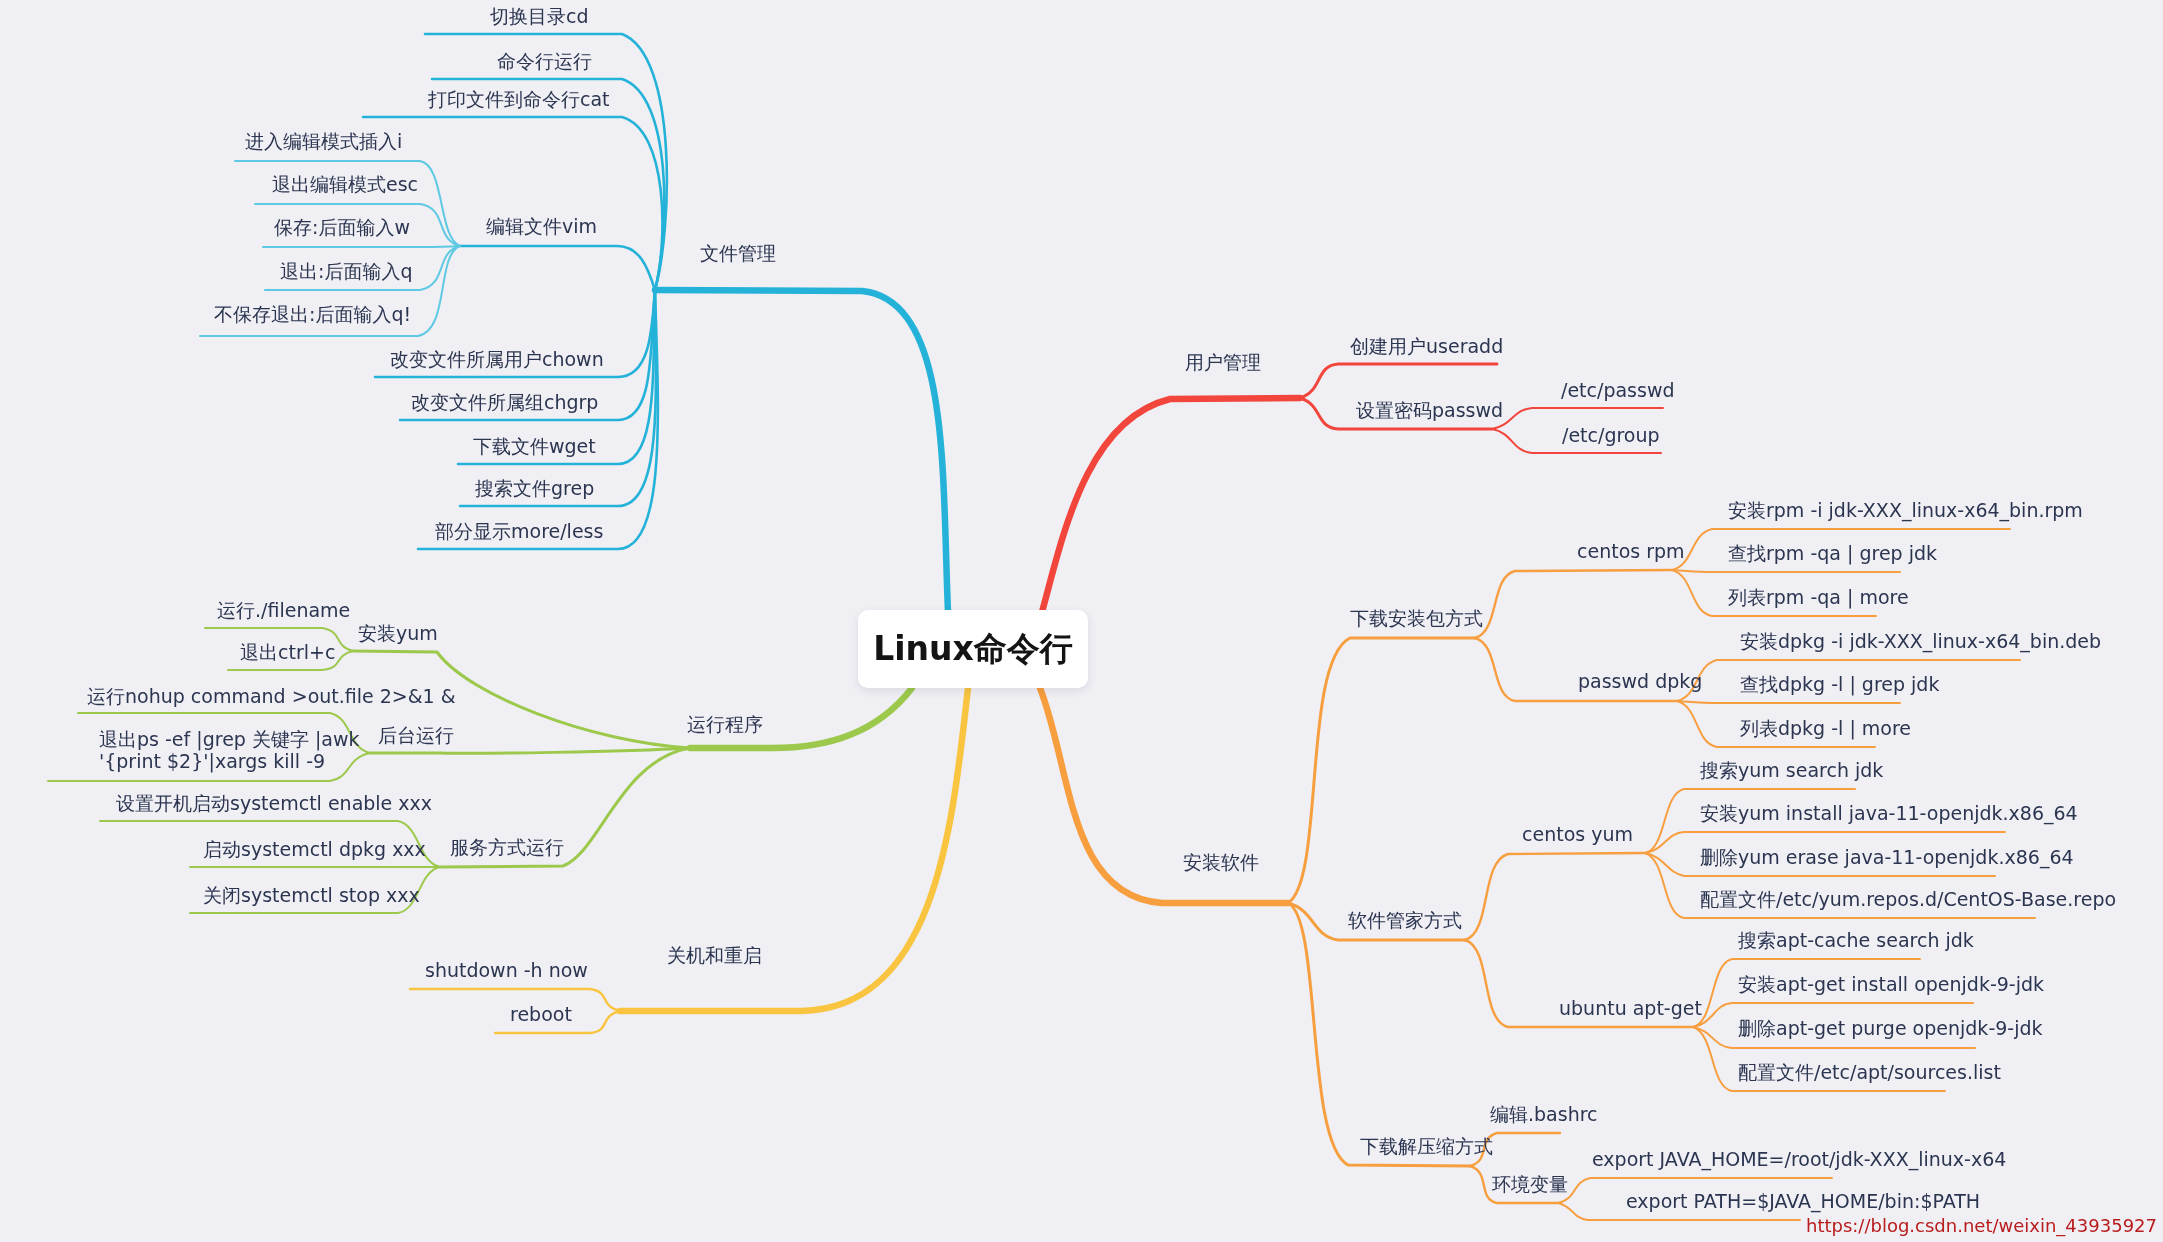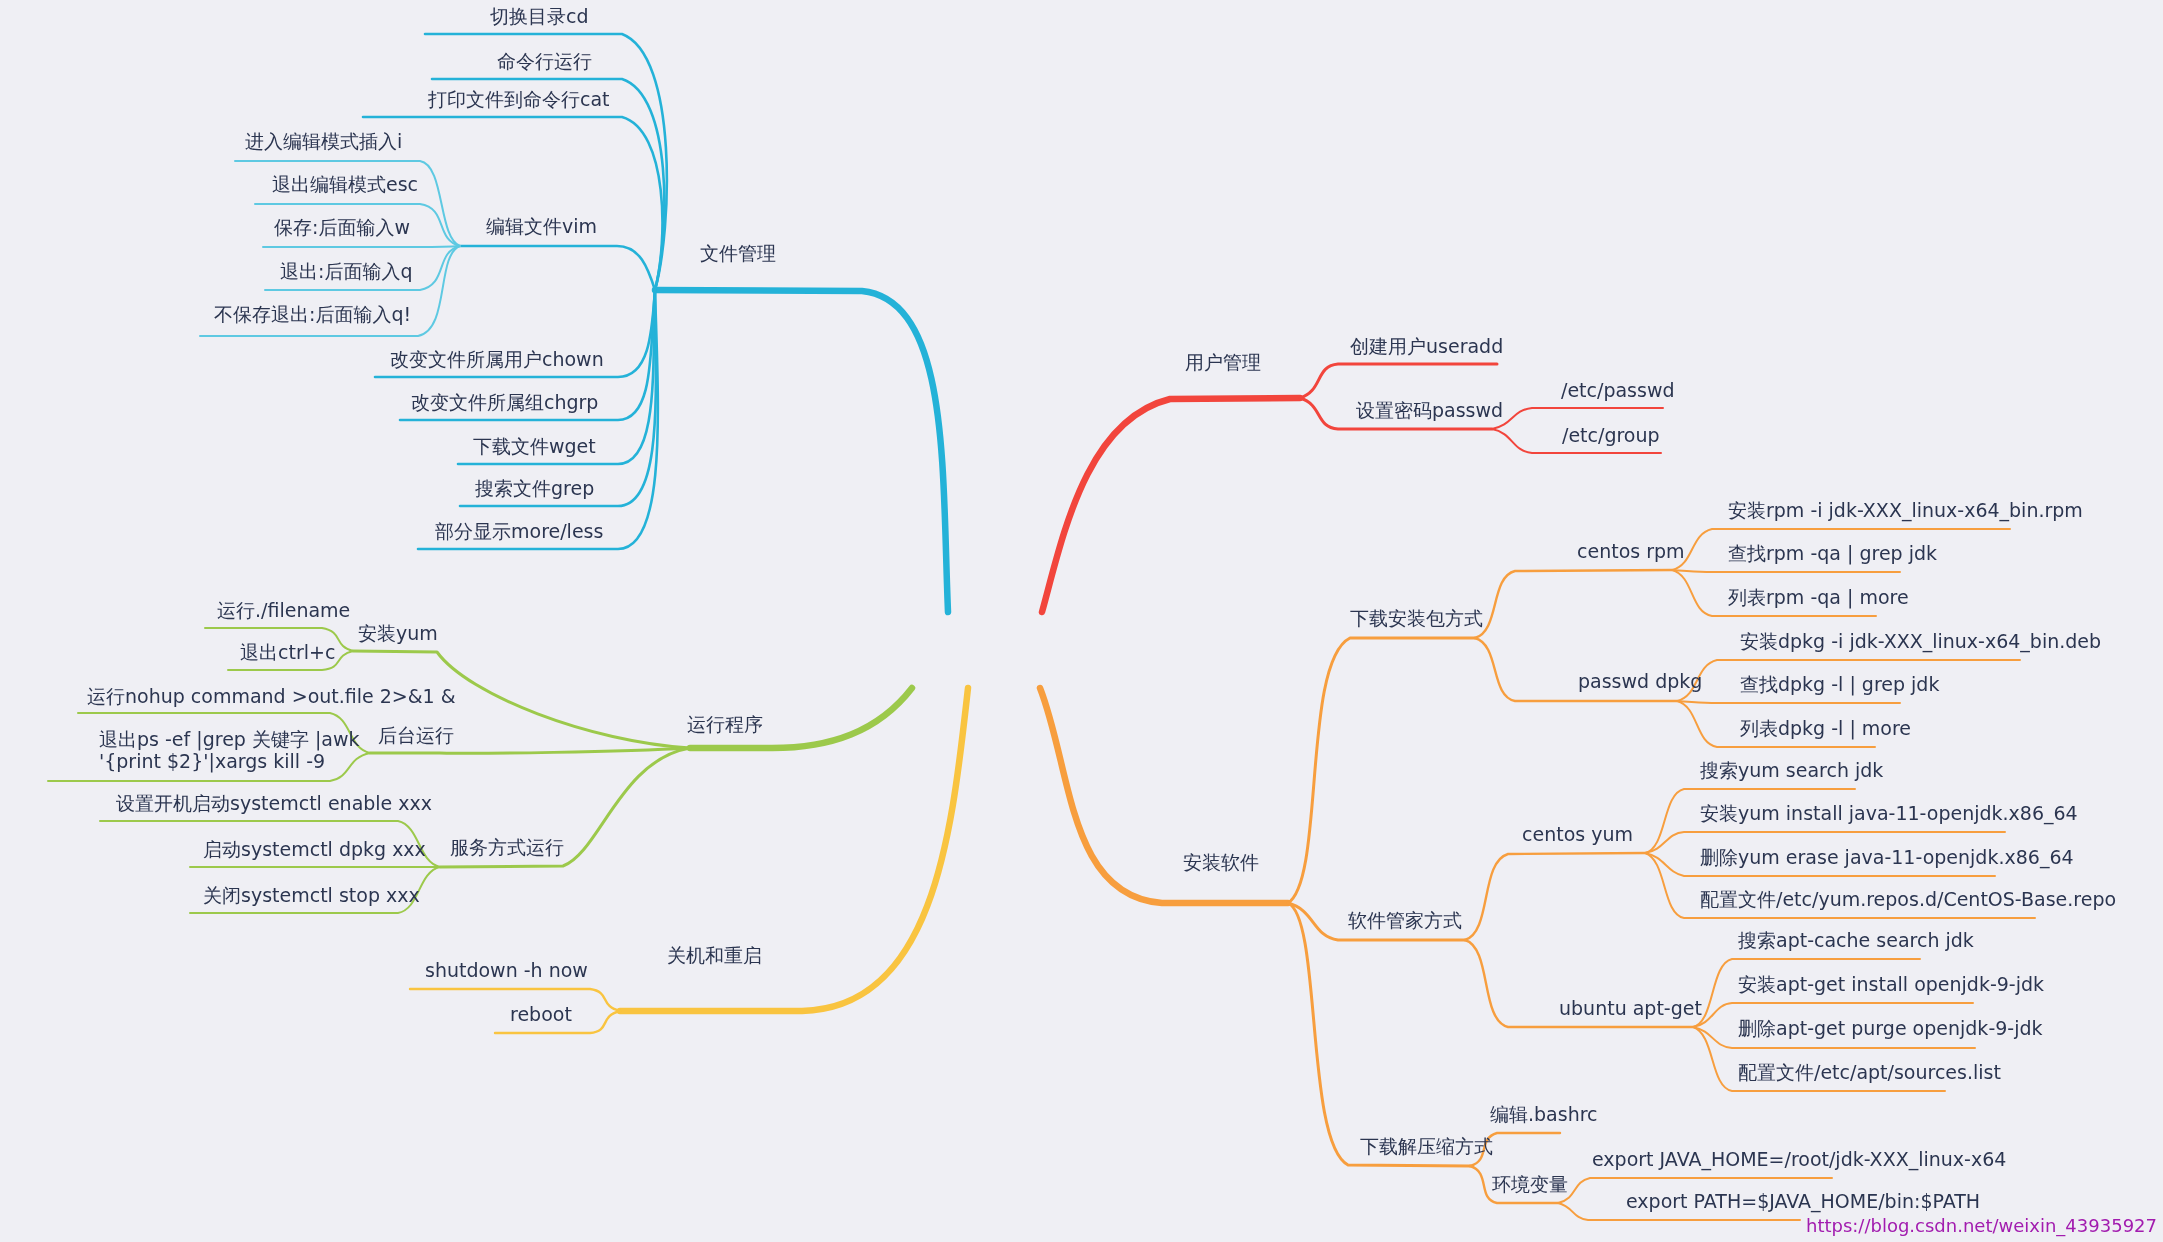--- a/index.html
+++ b/index.html
@@ -5,21 +5,21 @@
   html,body{margin:0;padding:0;}
   body{background:#efeff4;font-family:"DejaVu Sans","Liberation Sans",sans-serif;}
   #stage{position:relative;width:2163px;height:1242px;background:#efeff4;overflow:hidden;}
   #wires{position:absolute;left:0;top:0;}
   .node{position:absolute;font-size:19px;font-weight:500;color:#2b3550;white-space:nowrap;line-height:1.15;}
   .lvl1{font-size:19px;font-weight:400;}
   .wrap2{white-space:normal;width:292px;margin-left:47px;}
   .center-box{position:absolute;left:858px;top:610px;width:230px;height:78px;background:#ffffff;
     border-radius:10px;box-shadow:0 3px 10px rgba(40,40,70,.10);display:flex;align-items:center;
     justify-content:center;font-size:33px;font-weight:700;color:#141414;}
-  .watermark{position:absolute;right:6px;bottom:6px;font-size:18px;color:#a21caf;}
+  .watermark{position:absolute;right:6px;bottom:6px;font-size:18px;color:#b91c1c;}
 </style>
 </head>
 <body>
 
 <div id="stage">
 
   <svg id="wires" width="2163" height="1242" viewBox="0 0 2163 1242" fill="none" stroke-linecap="round" stroke-linejoin="round">
 
     <g stroke="#24b2d8">
       <path stroke-width="6.5" d="M 948 612 C 942 470 950 300 862 291 L 655 290"></path>
@@ -94,20 +94,21 @@
         <path d="M 1693 1027 C 1715 1022 1710 964 1732 959 L 1920 959"></path>
         <path d="M 1693 1027 C 1713 1024 1714 1004 1732 1003 L 1973 1003"></path>
         <path d="M 1693 1027 C 1713 1031 1714 1047 1732 1048 L 1975 1048"></path>
         <path d="M 1693 1027 C 1715 1034 1710 1087 1732 1091 L 1945 1091"></path>
         <path d="M 1558 1203 C 1578 1198 1572 1182 1590 1178 L 1832 1178"></path>
         <path d="M 1558 1203 C 1574 1207 1572 1218 1588 1220 L 1800 1220"></path>
       </g>
     </g>
   </svg>
 
+  <div class="center-box">Linux命令行</div>
 
   <div class="node lvl1" style="left:700px;top:243px">文件管理</div>
   <div class="node" style="left:490px;top:6px">切换目录cd</div>
   <div class="node" style="left:497px;top:51px">命令行运行</div>
   <div class="node" style="left:428px;top:89px">打印文件到命令行cat</div>
   <div class="node" style="left:486px;top:216px">编辑文件vim</div>
   <div class="node" style="left:245px;top:131px">进入编辑模式插入i</div>
   <div class="node" style="left:272px;top:174px">退出编辑模式esc</div>
   <div class="node" style="left:274px;top:217px">保存:后面输入w</div>
   <div class="node" style="left:280px;top:261px">退出:后面输入q</div>

